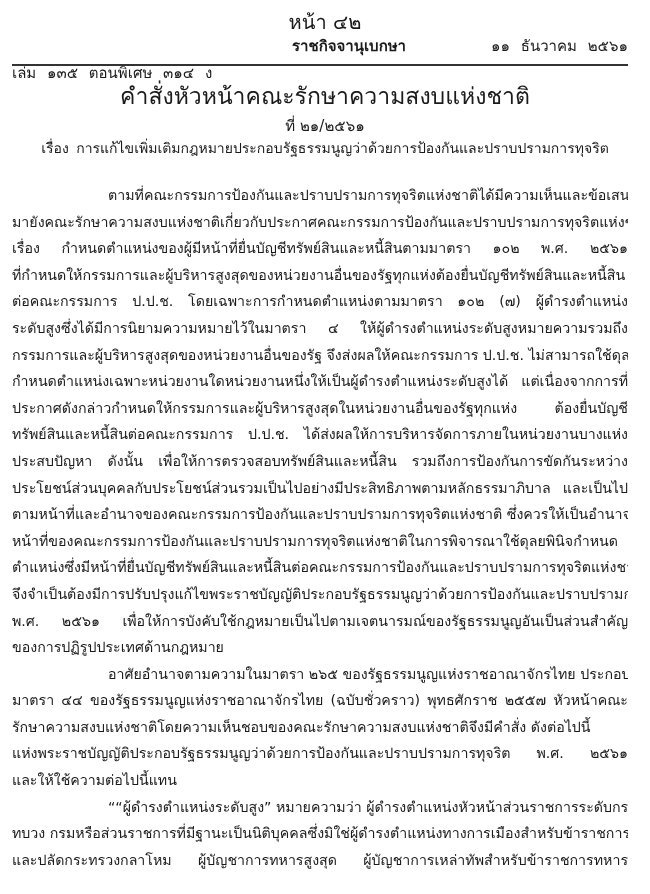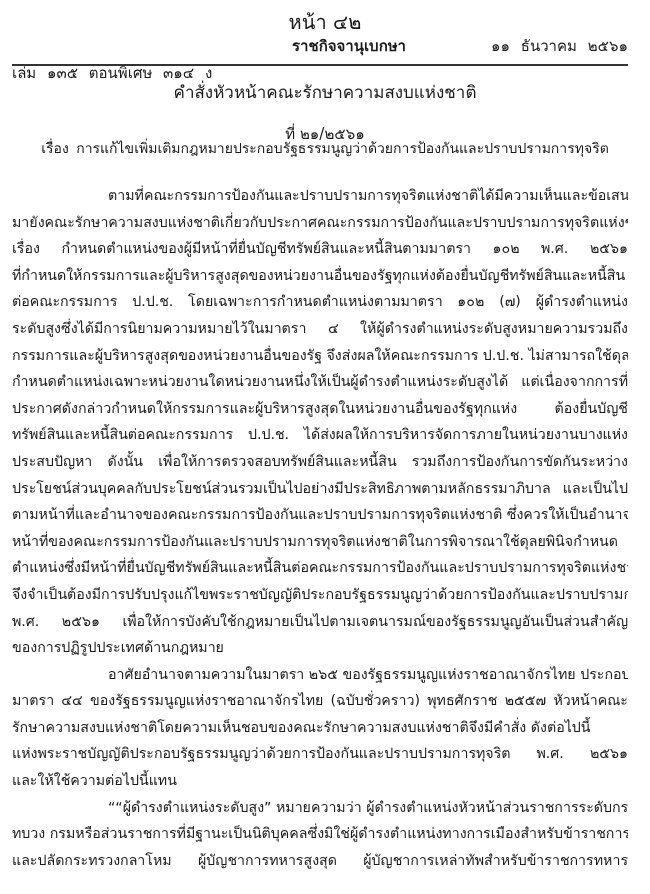--- a/index.html
+++ b/index.html
@@ -19,24 +19,24 @@
     }
     .header-row .left { position: absolute; left: 0; top: 0; word-spacing: 6px; margin-top: 27px; }
     .header-row .center { position: absolute; left: 280px; top: 0; font-weight: bold; }
     .header-row .right { position: absolute; right: 0; top: 0; word-spacing: 6px; }
     .rule {
       position: absolute; top: 64px; left: 12px; width: 616px; height: 2px;
       background: #333;
     }
     .title {
       position: absolute; top: 78px; left: 0; width: 650px; text-align: center;
-      font-size: 17px;
+      font-size: 23px;
     }
     .order-no {
-      position: absolute; top: 122px; left: 0; width: 650px; text-align: center;
+      position: absolute; top: 114px; left: 0; width: 650px; text-align: center;
       font-size: 15px;
     }
     .subject {
       position: absolute; top: 137px; left: 0; width: 650px; text-align: center;
       font-size: 14px; word-spacing: 3px;
     }
     .body-text {
       position: absolute; top: 182px; left: 12px; width: 616px;
       font-size: 14.2px; line-height: 26.6px;
     }

